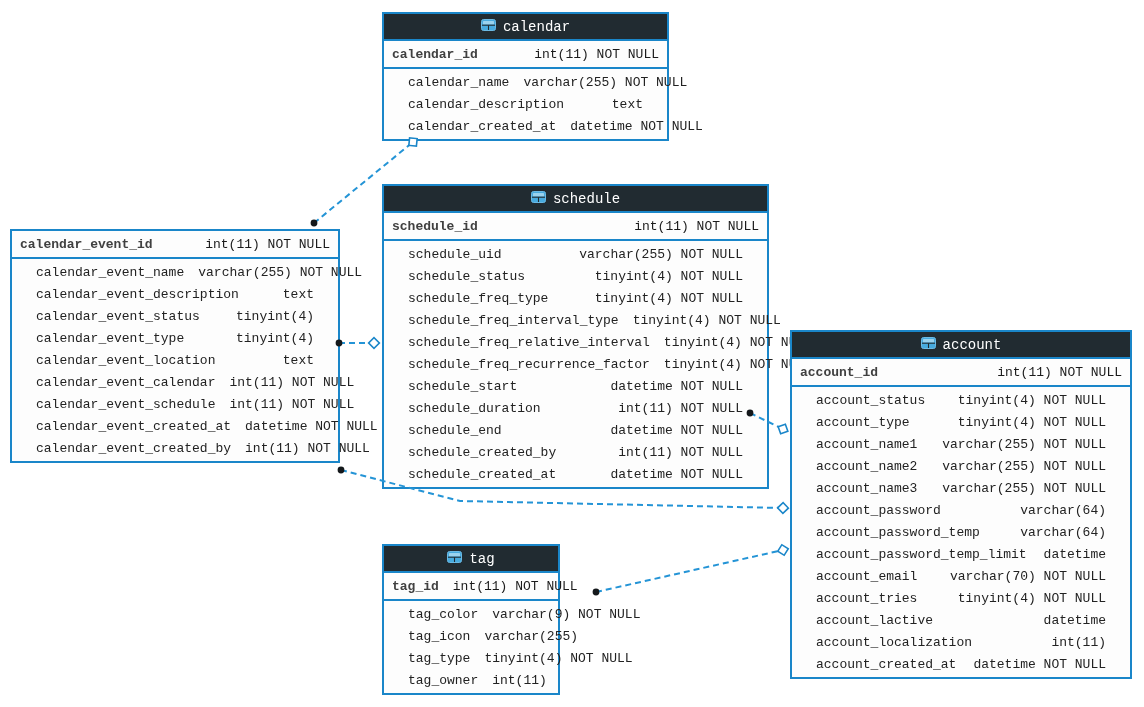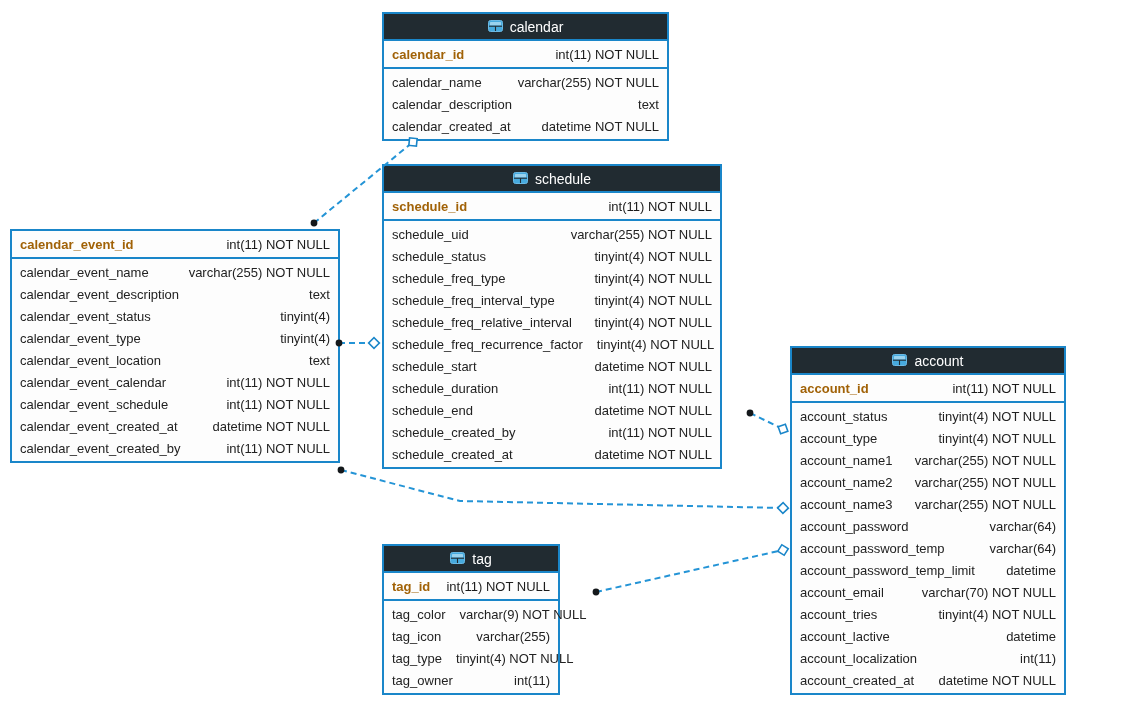--- a/index.html
+++ b/index.html
@@ -1,20 +1,20 @@
 <!DOCTYPE html>
 <html><head>
 <meta charset="utf-8">
 <style>
   html,body { margin:0; padding:0; background:#ffffff; }
   #canvas {
     position:relative;
     width:1144px; height:707px;
     background:#ffffff;
-    font-family:Liberation Sans, sans-serif;
+    font-family:Liberation Mono, monospace;
     overflow:hidden;
   }
   .db-table {
     position:absolute;
     background:#fdfdfd;
     border:2px solid #1a86c9;
     box-sizing:border-box;
     z-index:2;
   }
   .db-header {
@@ -33,22 +33,22 @@
     height:26px;
     display:flex;
     align-items:center;
     padding:0 8px;
     font-size:13px;
     color:#1b1b1b;
     border-bottom:2px solid #1a86c9;
     background:#fdfdfd;
     white-space:nowrap;
   }
-  .pk-row .col-name { font-weight:bold; color:#a16207; }
-  .tbody { padding:2px 0; }
+  .pk-row .col-name { font-weight:bold; color:#404040; }
+  .tbody { padding:2px 16px; }
   .col-row {
     height:22px;
     display:flex;
     align-items:center;
     padding:0 8px;
     font-size:13px;
     color:#222222;
     white-space:nowrap;
   }
   .col-name { flex:0 0 auto; }
@@ -112,21 +112,21 @@
         <div class="col-row">
           <span class="col-name">calendar_description</span>
           <span class="col-type">text</span>
         </div>
         <div class="col-row">
           <span class="col-name">calendar_created_at</span>
           <span class="col-type">datetime NOT NULL</span>
         </div>
       </div>
     </div>
-    <div class="db-table" style="left: 382px; top: 164px; width: 340px;">
+    <div class="db-table" style="left: 382px; top: 184px; width: 387px;">
       <div class="db-header">
         <span><svg class="tbl-icon" width="15" height="12" viewBox="0 0 15 12">
             <rect x="0.5" y="0.5" width="14" height="11" rx="2" fill="#47aade" stroke="#6bb9e4" stroke-width="1"></rect>
             <rect x="2" y="2" width="11" height="3.4" rx="0.5" fill="#9ad2ee"></rect>
             <line x1="1" y1="6.2" x2="14" y2="6.2" stroke="#212b31" stroke-width="1.1"></line>
             <line x1="7.5" y1="6.2" x2="7.5" y2="11" stroke="#212b31" stroke-width="1.1"></line>
           </svg></span>
         <span>schedule</span>
       </div>
       <div class="pk-row">
@@ -217,21 +217,21 @@
         <div class="col-row">
           <span class="col-name">calendar_event_created_at</span>
           <span class="col-type">datetime NOT NULL</span>
         </div>
         <div class="col-row">
           <span class="col-name">calendar_event_created_by</span>
           <span class="col-type">int(11) NOT NULL</span>
         </div>
       </div>
     </div>
-    <div class="db-table" style="left: 790px; top: 330px; width: 276px; margin-top: 16px;">
+    <div class="db-table" style="left: 790px; top: 330px; width: 342px;">
       <div class="db-header">
         <span><svg class="tbl-icon" width="15" height="12" viewBox="0 0 15 12">
             <rect x="0.5" y="0.5" width="14" height="11" rx="2" fill="#47aade" stroke="#6bb9e4" stroke-width="1"></rect>
             <rect x="2" y="2" width="11" height="3.4" rx="0.5" fill="#9ad2ee"></rect>
             <line x1="1" y1="6.2" x2="14" y2="6.2" stroke="#212b31" stroke-width="1.1"></line>
             <line x1="7.5" y1="6.2" x2="7.5" y2="11" stroke="#212b31" stroke-width="1.1"></line>
           </svg></span>
         <span>account</span>
       </div>
       <div class="pk-row">

